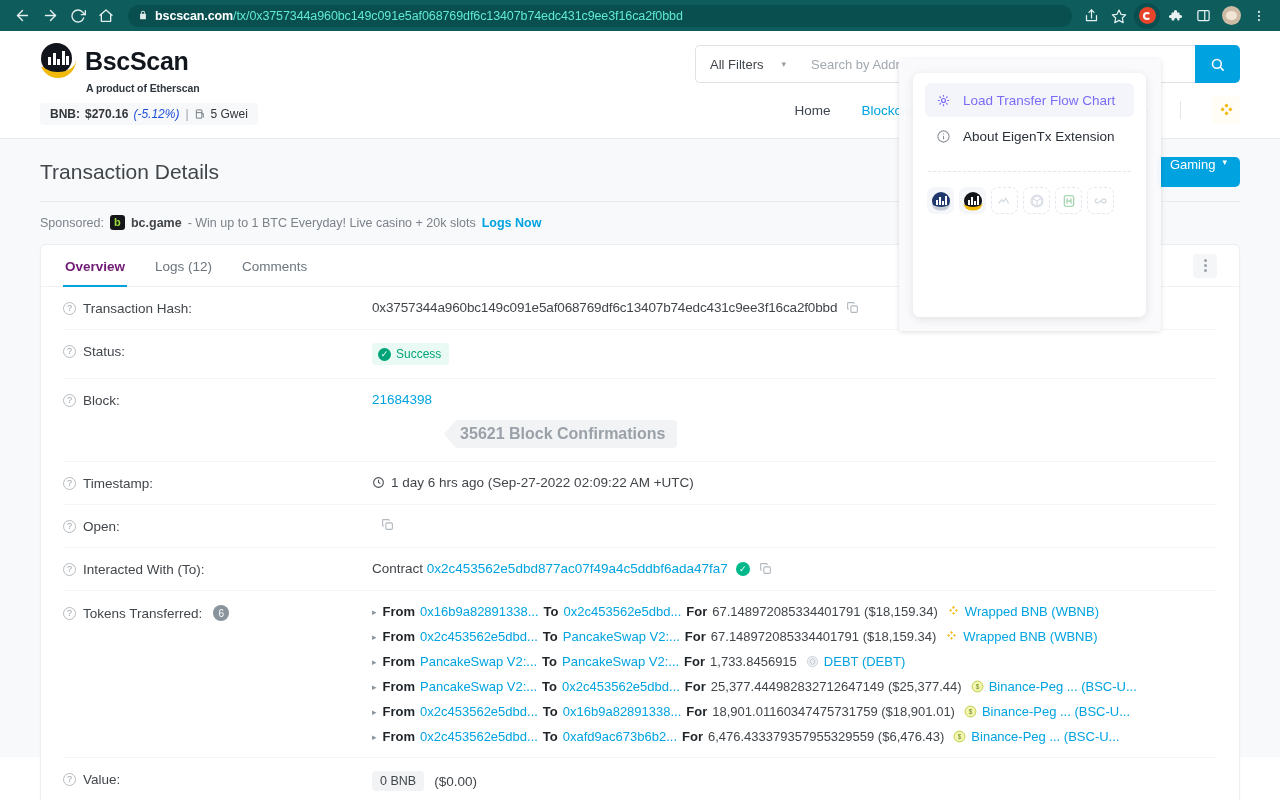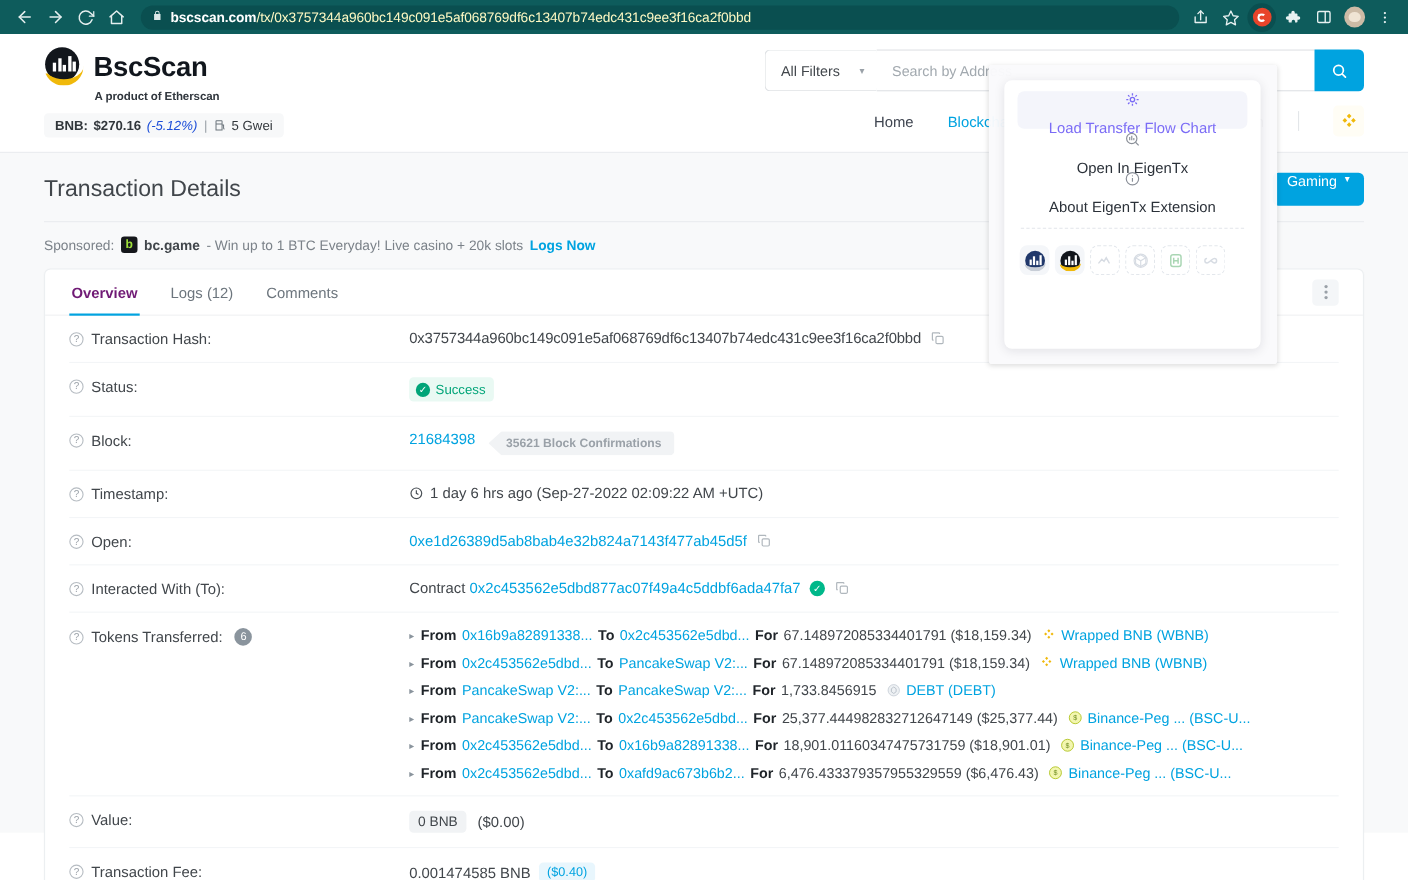--- a/index.html
+++ b/index.html
@@ -25,21 +25,21 @@
     flex: 1; height: 22px; background: #0a4f50; border-radius: 11px;
     display: flex; align-items: center; padding: 0 10px; margin: 0 6px 0 8px;
     min-width: 0;
   }
   .lock { margin-right: 7px; flex: none; }
   .url {
     color: #ffffff; font-size: 12.5px; white-space: nowrap;
     overflow: hidden; text-overflow: clip; letter-spacing: -0.1px;
   }
   .url .host { font-weight: bold; }
-  .url .path { color: #fef9c3; }
+  .url .path { color: #5eead4; }
   .tb-icons { display: flex; align-items: center; gap: 2px; flex: none; }
   .tb-ico {
     width: 26px; height: 26px; display: flex; align-items: center;
     justify-content: center; color: #e8f1f1; border-radius: 13px;
   }
   .tb-ico.active { background: #0a4f50; }
   .ext-circle {
     width: 17px; height: 17px; border-radius: 50%;
     background: #e8442a; display:flex; align-items:center; justify-content:center;
   }
@@ -197,24 +197,25 @@
     background: #e9f9f3; color: #00a478; border-radius: 4px;
     padding: 4px 8px 4px 6px; font-size: 12px; display: inline-flex;
     align-items: center; gap: 5px;
   }
   .check-circ {
     width: 13px; height: 13px; border-radius: 50%; background: #00a478;
     color: #fff; font-size: 9px; display:flex; align-items:center; justify-content:center;
   }
   .conf-wrap { display: inline-flex; align-items: flex-start; }
   .conf-badge {
-    background: #f1f3f5; color: #9aa1a8; font-size: 11px; font-weight: bold;
+    background: #f1f3f5; color: #9aa1a8; font-size: 16px; font-weight: bold;
     padding: 5px 12px 5px 16px; position: relative; margin-left: 12px;
     clip-path: polygon(12px 0, 100% 0, 100% 100%, 12px 100%, 0 50%);
     border-radius: 0 4px 4px 0;
+    margin-top: 28px;
   }
   .clock-ico { margin-right: 6px; color: #4a5056; display:inline-flex; }
   .contract-verified {
     width: 14px; height: 14px; border-radius: 50%; background: #00b88a;
     color: #fff; font-size: 9px; display:inline-flex; align-items:center;
     justify-content:center; margin-left: 8px;
   }
   .count-badge {
     background: #8a949d; color: #fff; border-radius: 50%; width: 16px; height: 16px;
     font-size: 10px; display: inline-flex; align-items: center;
@@ -246,21 +247,20 @@
   .dropdown {
     position: absolute; left: 14px; top: 14px; width: 233px; height: 244px;
     background: #ffffff; border-radius: 7px;
     box-shadow: 0 2px 10px rgba(16,24,40,.10);
     padding: 10px 12px;
   }
   .dd-item {
     display: flex; align-items: center; gap: 11px; height: 34px;
     padding: 0 10px; border-radius: 6px; font-size: 13.5px; color: #2b3139;
     cursor: pointer;
-    flex-direction: column;
   }
   .dd-item + .dd-item { margin-top: 2px; }
   .dd-item.highlight { background: #f4f5fb; color: #7b6cf6; }
   .dd-ico { width: 17px; display:flex; align-items:center; justify-content:center; flex:none; }
   .dd-sep {
     border-top: 1px dashed #e2e5ea; margin: 18px 3px 0 3px;
   }
   .chain-row { display: flex; align-items: center; gap: 5px; margin-top: 15px; padding: 0 2px; }
   .chain {
     width: 27px; height: 27px; border-radius: 7px; display:flex;
@@ -531,21 +531,20 @@
             <span>1 day 6 hrs ago (Sep-27-2022 02:09:22 AM +UTC)</span>
           </div>
         </div>
 
         <div class="row">
           <div class="row-label">
             <span class="qmark">?</span>
             <span>Open:</span>
           </div>
           <div class="row-value">
-            <a href="#" class="link">0xe1d26389d5ab8bab4e32b824a7143f477ab45d5f</a>
             <span class="copy-ico">
               <svg width="13" height="13" viewBox="0 0 24 24" fill="none" stroke="currentColor" stroke-width="2">
                   <rect x="9" y="9" width="12" height="12" rx="2"></rect>
                   <path d="M5 15H4a1 1 0 0 1-1-1V4a1 1 0 0 1 1-1h10a1 1 0 0 1 1 1v1"></path>
                 </svg>
             </span>
           </div>
         </div>
 
         <div class="row">
@@ -689,30 +688,20 @@
   <div class="dropdown-shell">
     <div class="dropdown">
       <div class="dd-item highlight">
         <span class="dd-ico">
           <svg width="15" height="15" viewBox="0 0 24 24" fill="none" stroke="#7b6cf6" stroke-width="1.9">
               <circle cx="12" cy="12" r="3.2"></circle>
               <path d="M12 3v3M12 18v3M3 12h3M18 12h3M5.6 5.6l2.1 2.1M16.3 16.3l2.1 2.1M18.4 5.6l-2.1 2.1M7.7 16.3l-2.1 2.1"></path>
             </svg>
         </span>
         <span>Load Transfer Flow Chart</span>
-      </div>
-      <div class="dd-item">
-        <span class="dd-ico">
-          <svg width="15" height="15" viewBox="0 0 24 24" fill="none" stroke="#8a8f98" stroke-width="1.7">
-              <circle cx="11" cy="11" r="7.5"></circle>
-              <path d="M8 13.5V9M11 13.5V7M14 13.5v-3"></path>
-              <line x1="16.5" y1="16.5" x2="21" y2="21"></line>
-            </svg>
-        </span>
-        <span>Open In EigenTx</span>
       </div>
       <div class="dd-item">
         <span class="dd-ico">
           <svg width="15" height="15" viewBox="0 0 24 24" fill="none" stroke="#8a8f98" stroke-width="1.7">
               <circle cx="12" cy="12" r="9"></circle>
               <line x1="12" y1="11" x2="12" y2="16.5"></line>
               <circle cx="12" cy="7.8" r="0.9" fill="#8a8f98" stroke="none"></circle>
             </svg>
         </span>
         <span>About EigenTx Extension</span>

